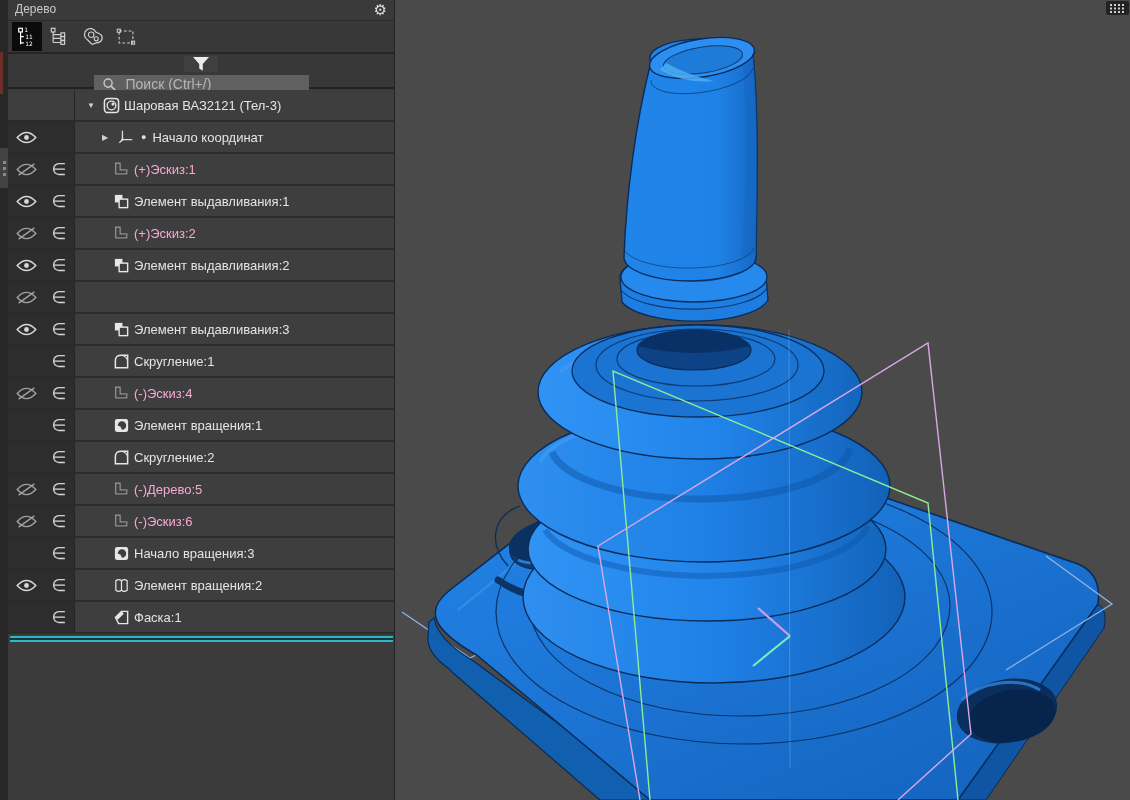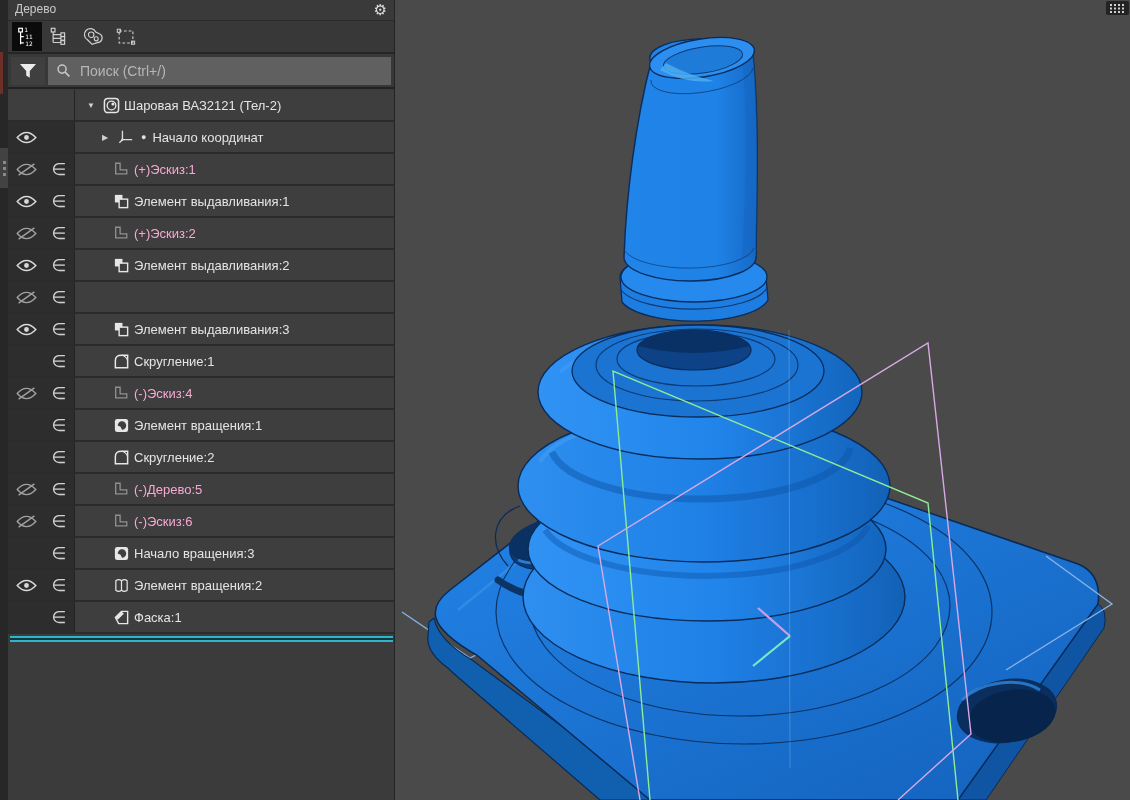--- a/index.html
+++ b/index.html
@@ -15,21 +15,21 @@
   #tree-panel{position:absolute;left:8px;top:0;width:387px;height:800px;background:#3b3b3b;
               border-right:1px solid #242424;box-sizing:border-box;}
   .panel-header{position:relative;height:20px;background:#3a3a3a;border-bottom:1px solid #2b2b2b;}
   .panel-title{position:absolute;left:7px;top:2px;font-size:12px;color:#c9c9c9;}
   .gear{position:absolute;right:7px;top:0px;font-size:15px;color:#dcdcdc;cursor:pointer;line-height:20px;}
   .panel-toolbar{height:33px;background:#383838;border-bottom:2px solid #262626;
                  display:flex;align-items:center;padding:0 0 0 4px;gap:3px;box-sizing:border-box;}
   .tb-btn{width:30px;height:29px;display:flex;align-items:center;justify-content:center;background:transparent;border:0;padding:0;}
   .tb-btn.active{background:#0b0b0b;}
   .search-row{height:35px;background:#383838;border-bottom:2px solid #222;
-              display:flex;align-items:center;padding:2px 3px;box-sizing:border-box;gap:3px;}
+              display:flex;align-items:center;padding:2px 3px;box-sizing:border-box;gap:3px;flex-direction:column;}
   .funnel-btn{width:34px;height:28px;background:#3f3f3f;border:0;display:flex;align-items:center;justify-content:center;padding:0;}
   .search-box{flex:1;height:28px;background:#606060;display:flex;align-items:center;padding-left:8px;gap:7px;}
   .search-box input{flex:1;background:transparent;border:0;outline:none;color:#e8e8e8;font-size:14px;
                     font-family:"Liberation Sans",sans-serif;}
   .search-box input::placeholder{color:#b6b6b6;}
   
   #tree-rows{position:absolute;left:0;top:90px;width:100%;}
   .trow{height:32px;display:flex;border-bottom:2px solid #2b2b2b;box-sizing:border-box;background:#3e3e3e;}
   .gutter{width:67px;background:#2d2d2d;border-right:1px solid #242424;display:flex;align-items:center;box-sizing:border-box;}
   .trow.root .gutter{background:#3e3e3e;}
@@ -133,21 +133,21 @@
           </div>
           <div class="labelarea indent-root">
             <span class="arrow">▼</span>
             <span class="ticon">
               <svg viewBox="0 0 18 18" width="17" height="17">
                 <rect x="1.5" y="1.5" width="15" height="15" rx="3.5" fill="none" stroke="#e6e6e6" stroke-width="1.6"></rect>
                 <circle cx="9" cy="9" r="4.6" fill="none" stroke="#e6e6e6" stroke-width="1.4"></circle>
                 <circle cx="10.5" cy="7.5" r="1.6" fill="#e6e6e6"></circle>
               </svg>
             </span>
-            <span>Шаровая ВАЗ2121 (Тел-2)</span>
+            <span>Шаровая ВАЗ2121 (Тел-3)</span>
           </div>
         </div>
         <div class="trow">
           <div class="gutter">
             <span class="cell eye">
               <svg viewBox="0 0 22 14" width="21" height="13">
                 <path d="M1,7 Q11,-4 21,7 Q11,18 1,7 Z" fill="none" stroke="#d8d8d8" stroke-width="1.6"></path>
                 <circle cx="11" cy="7" r="2.6" fill="#d8d8d8"></circle>
               </svg>
             </span>

